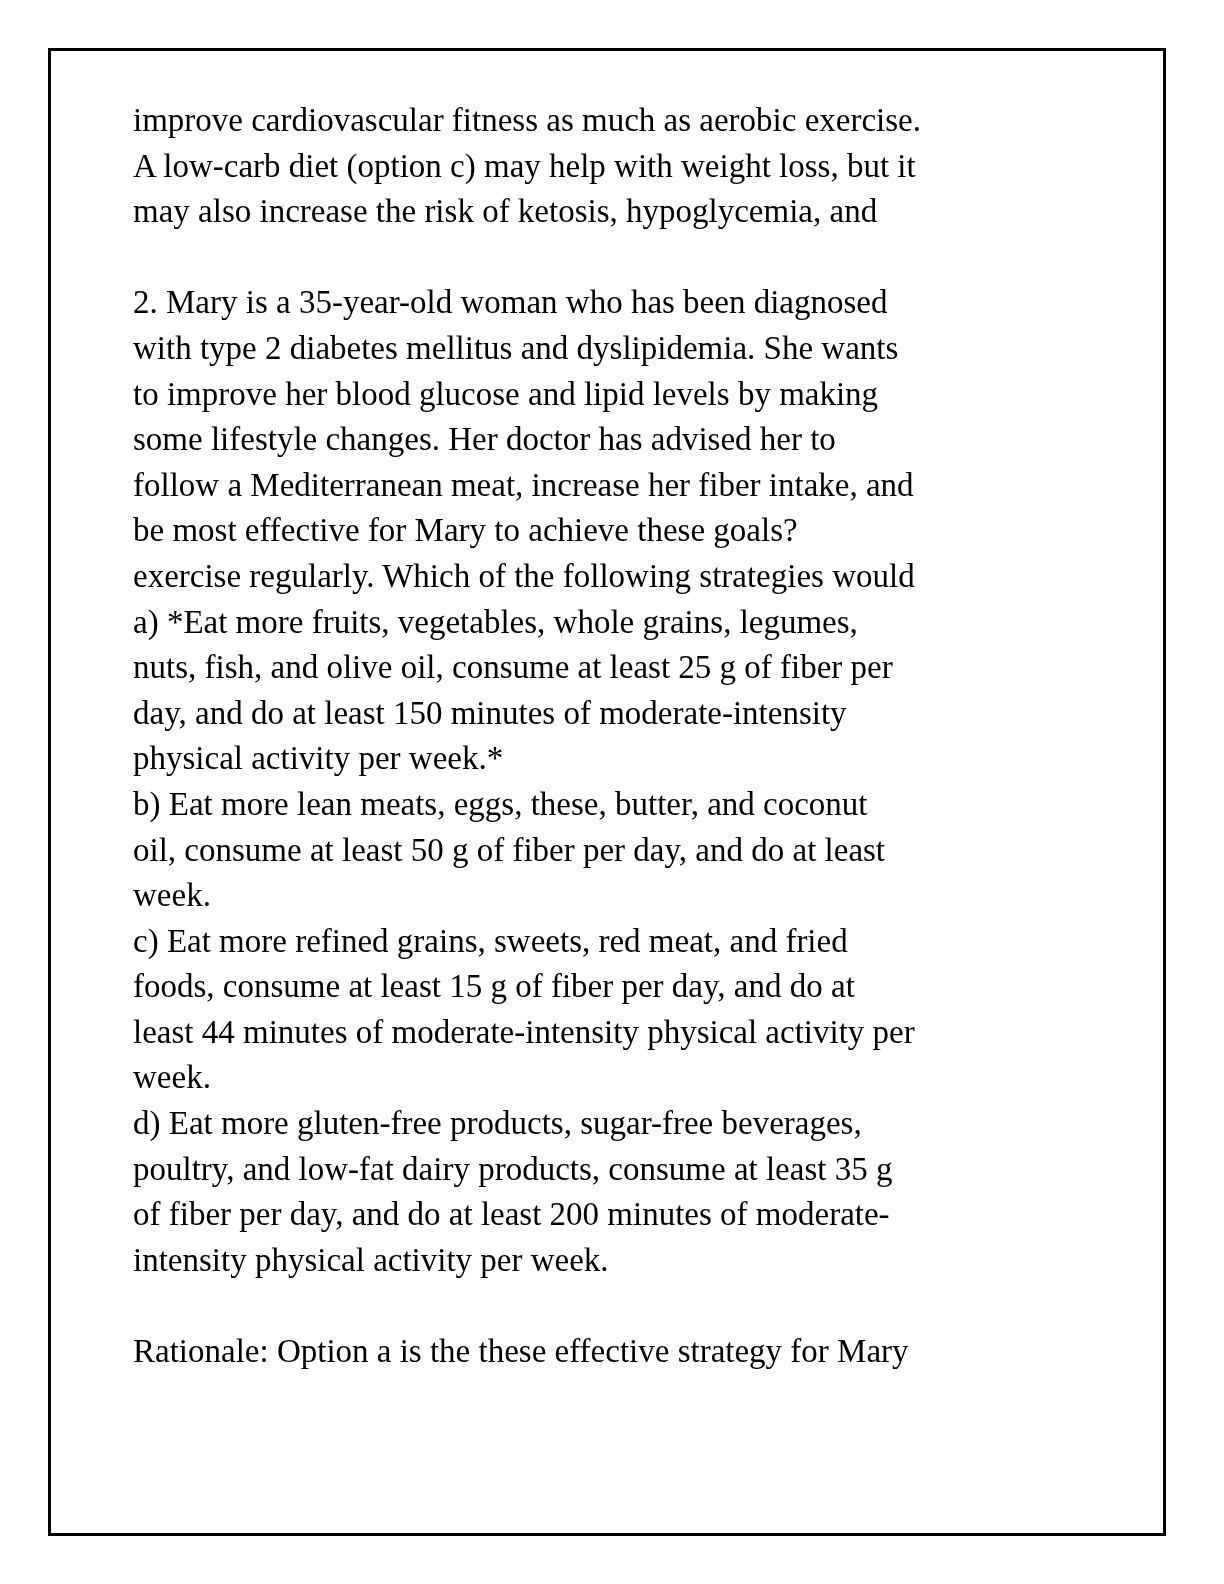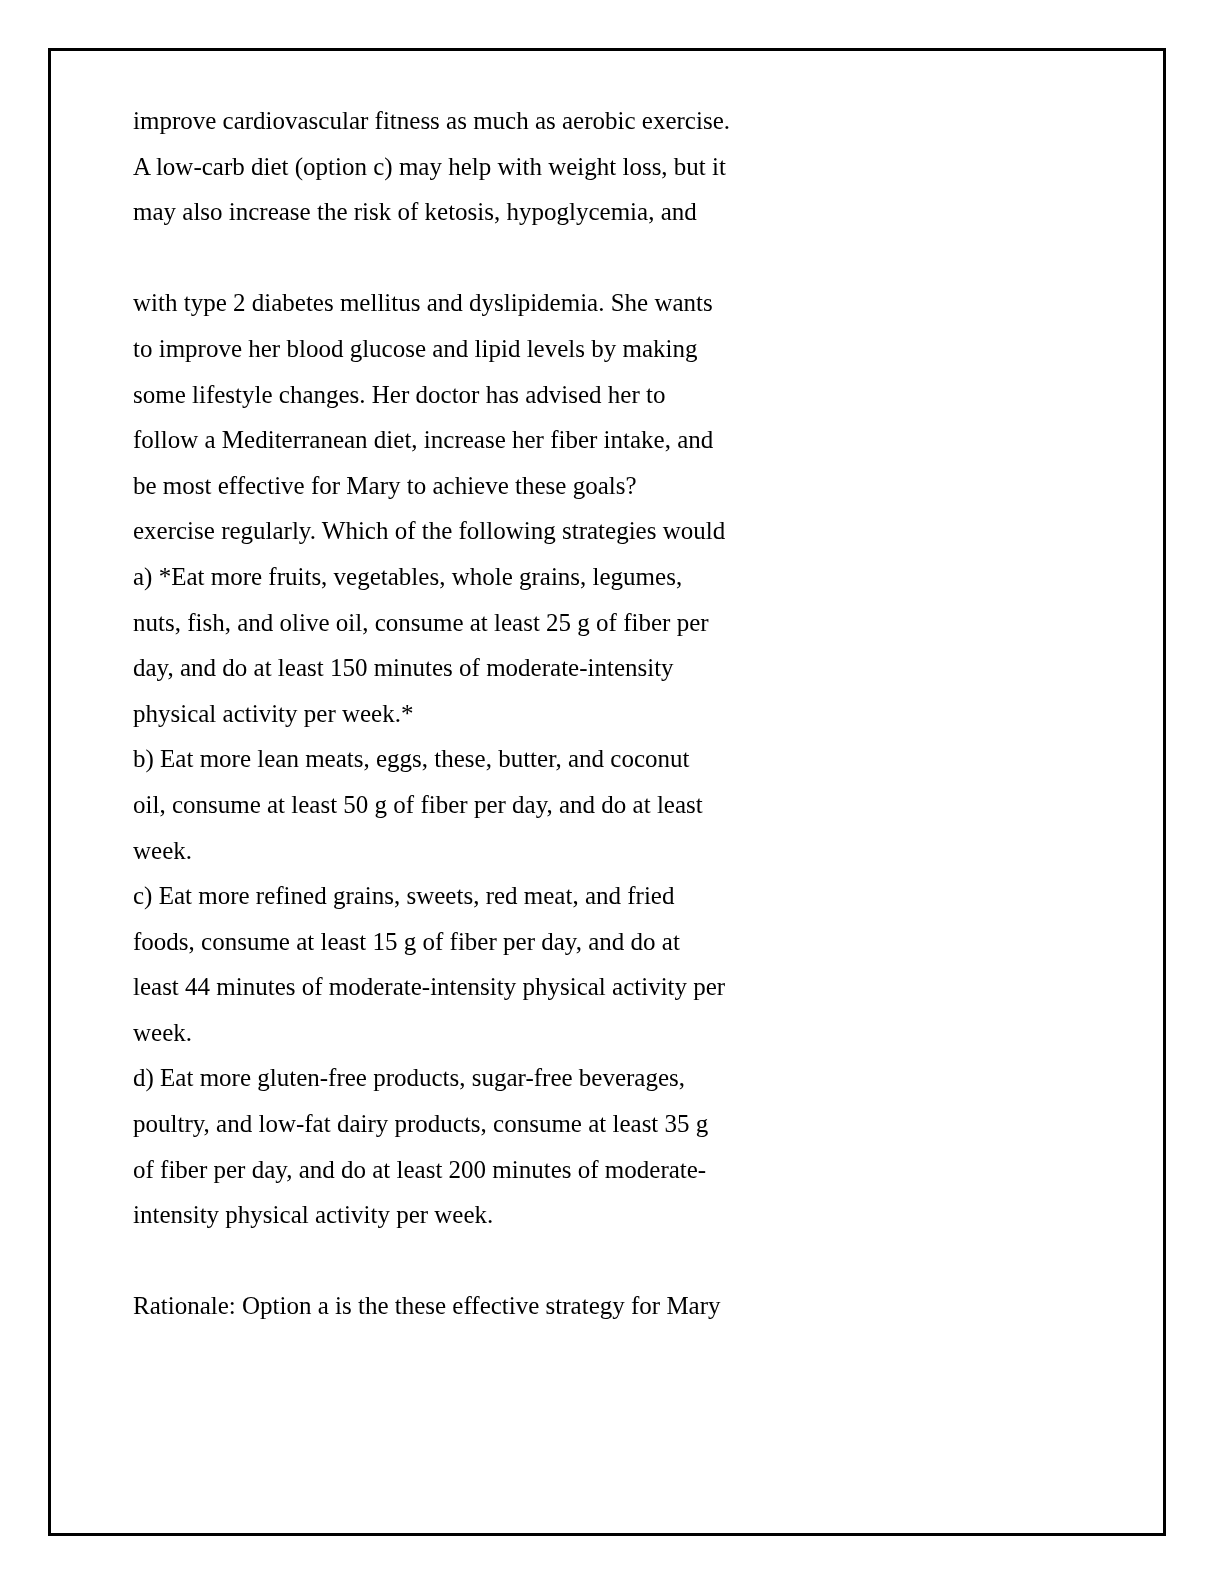--- a/index.html
+++ b/index.html
@@ -9,44 +9,45 @@
     left: 48px; top: 48px;
     width: 1112px; height: 1482px;
     border: 3px solid #000000;
     box-sizing: content-box;
   }
   .content {
     position: absolute;
     left: 133px; top: 98px;
     width: 960px;
     font-family: "Liberation Serif", "DejaVu Serif", serif;
-    font-size: 25px;
+    font-size: 33px;
     line-height: 45.6px;
     color: #000000;
   }
   .line { white-space: nowrap; height: 45.6px; }
   .blank { height: 45.6px; }
 </style>
 </head>
 <body>
 
 <div class="page-frame"></div>
 
 <div class="content">
   <div>
     <div class="line">improve cardiovascular fitness as much as aerobic exercise.</div>
     <div class="line">A low-carb diet (option c) may help with weight loss, but it</div>
     <div class="line">may also increase the risk of ketosis, hypoglycemia, and</div>
   </div>
   <div class="blank"></div>
   <div>
+    <div class="line">2. Mary is a 35-year-old woman who has been diagnosed</div>
     <div class="line">with type 2 diabetes mellitus and dyslipidemia. She wants</div>
     <div class="line">to improve her blood glucose and lipid levels by making</div>
     <div class="line">some lifestyle changes. Her doctor has advised her to</div>
-    <div class="line">follow a Mediterranean diet, increase her fiber intake, and</div>
+    <div class="line">follow a Mediterranean meat, increase her fiber intake, and</div>
     <div class="line">be most effective for Mary to achieve these goals?</div>
     <div class="line">exercise regularly. Which of the following strategies would</div>
   </div>
   <div>
     <div class="line">a) *Eat more fruits, vegetables, whole grains, legumes,</div>
     <div class="line">nuts, fish, and olive oil, consume at least 25 g of fiber per</div>
     <div class="line">day, and do at least 150 minutes of moderate-intensity</div>
     <div class="line">physical activity per week.*</div>
   </div>
   <div>

